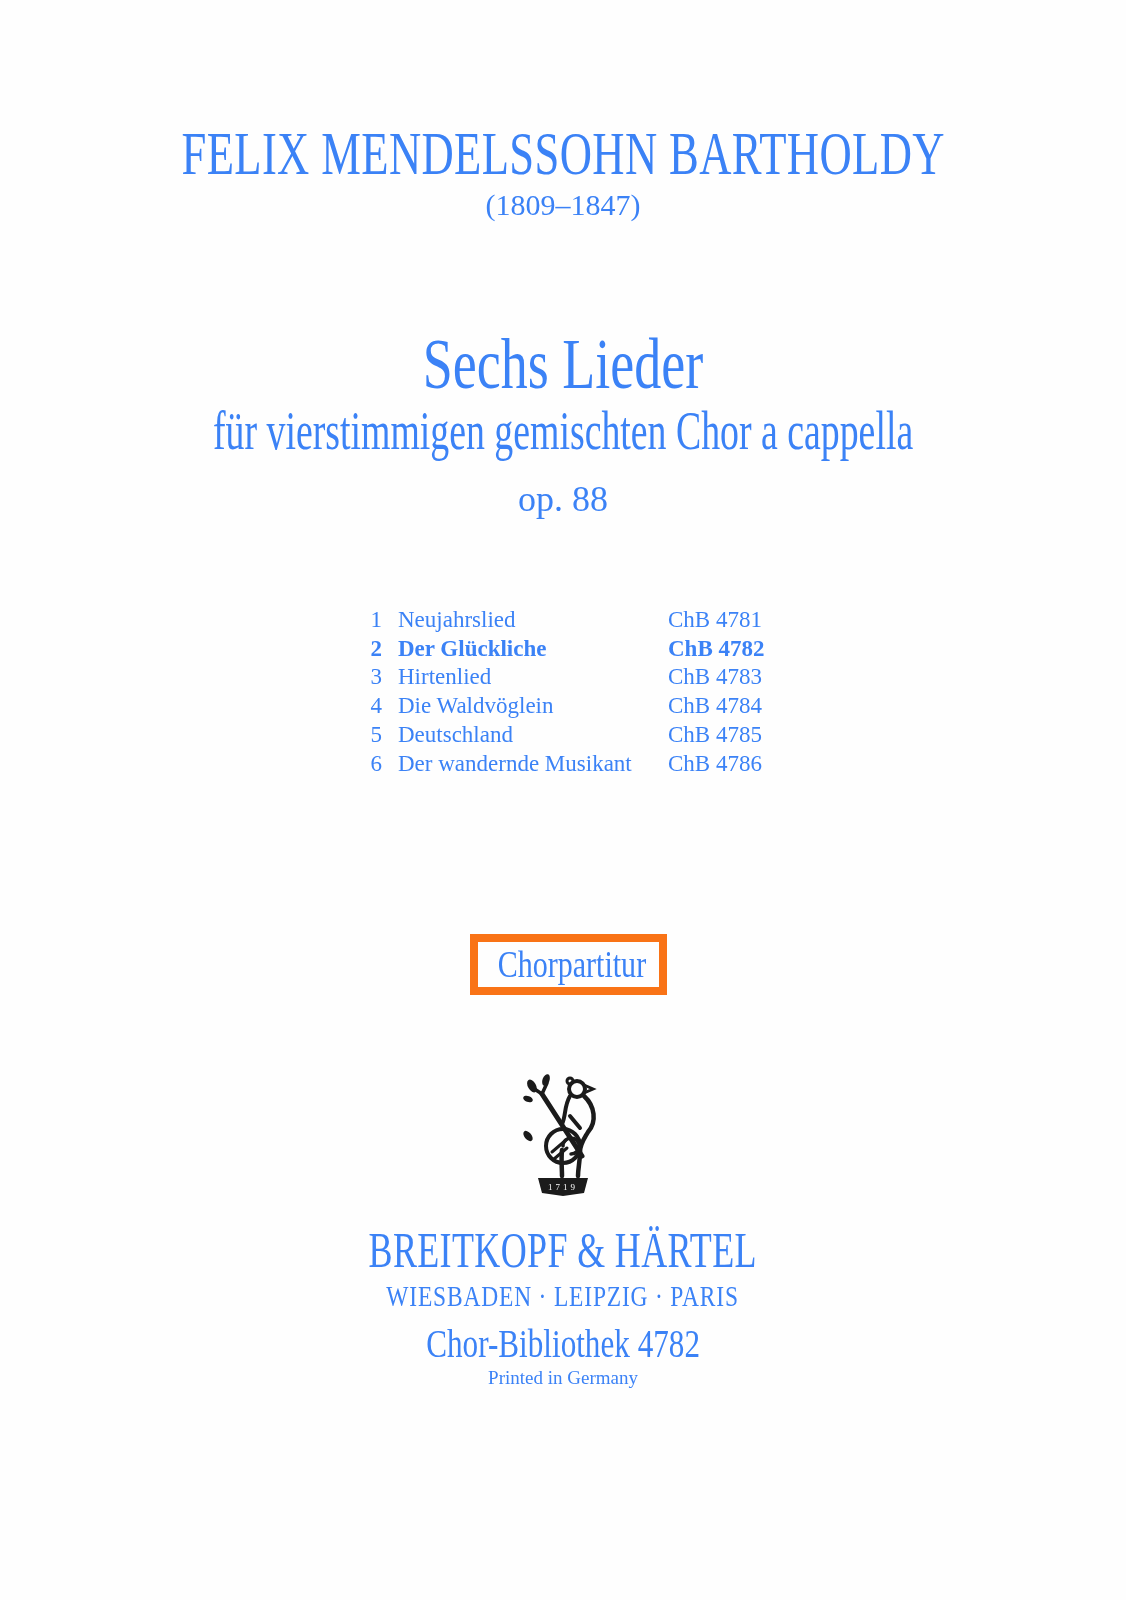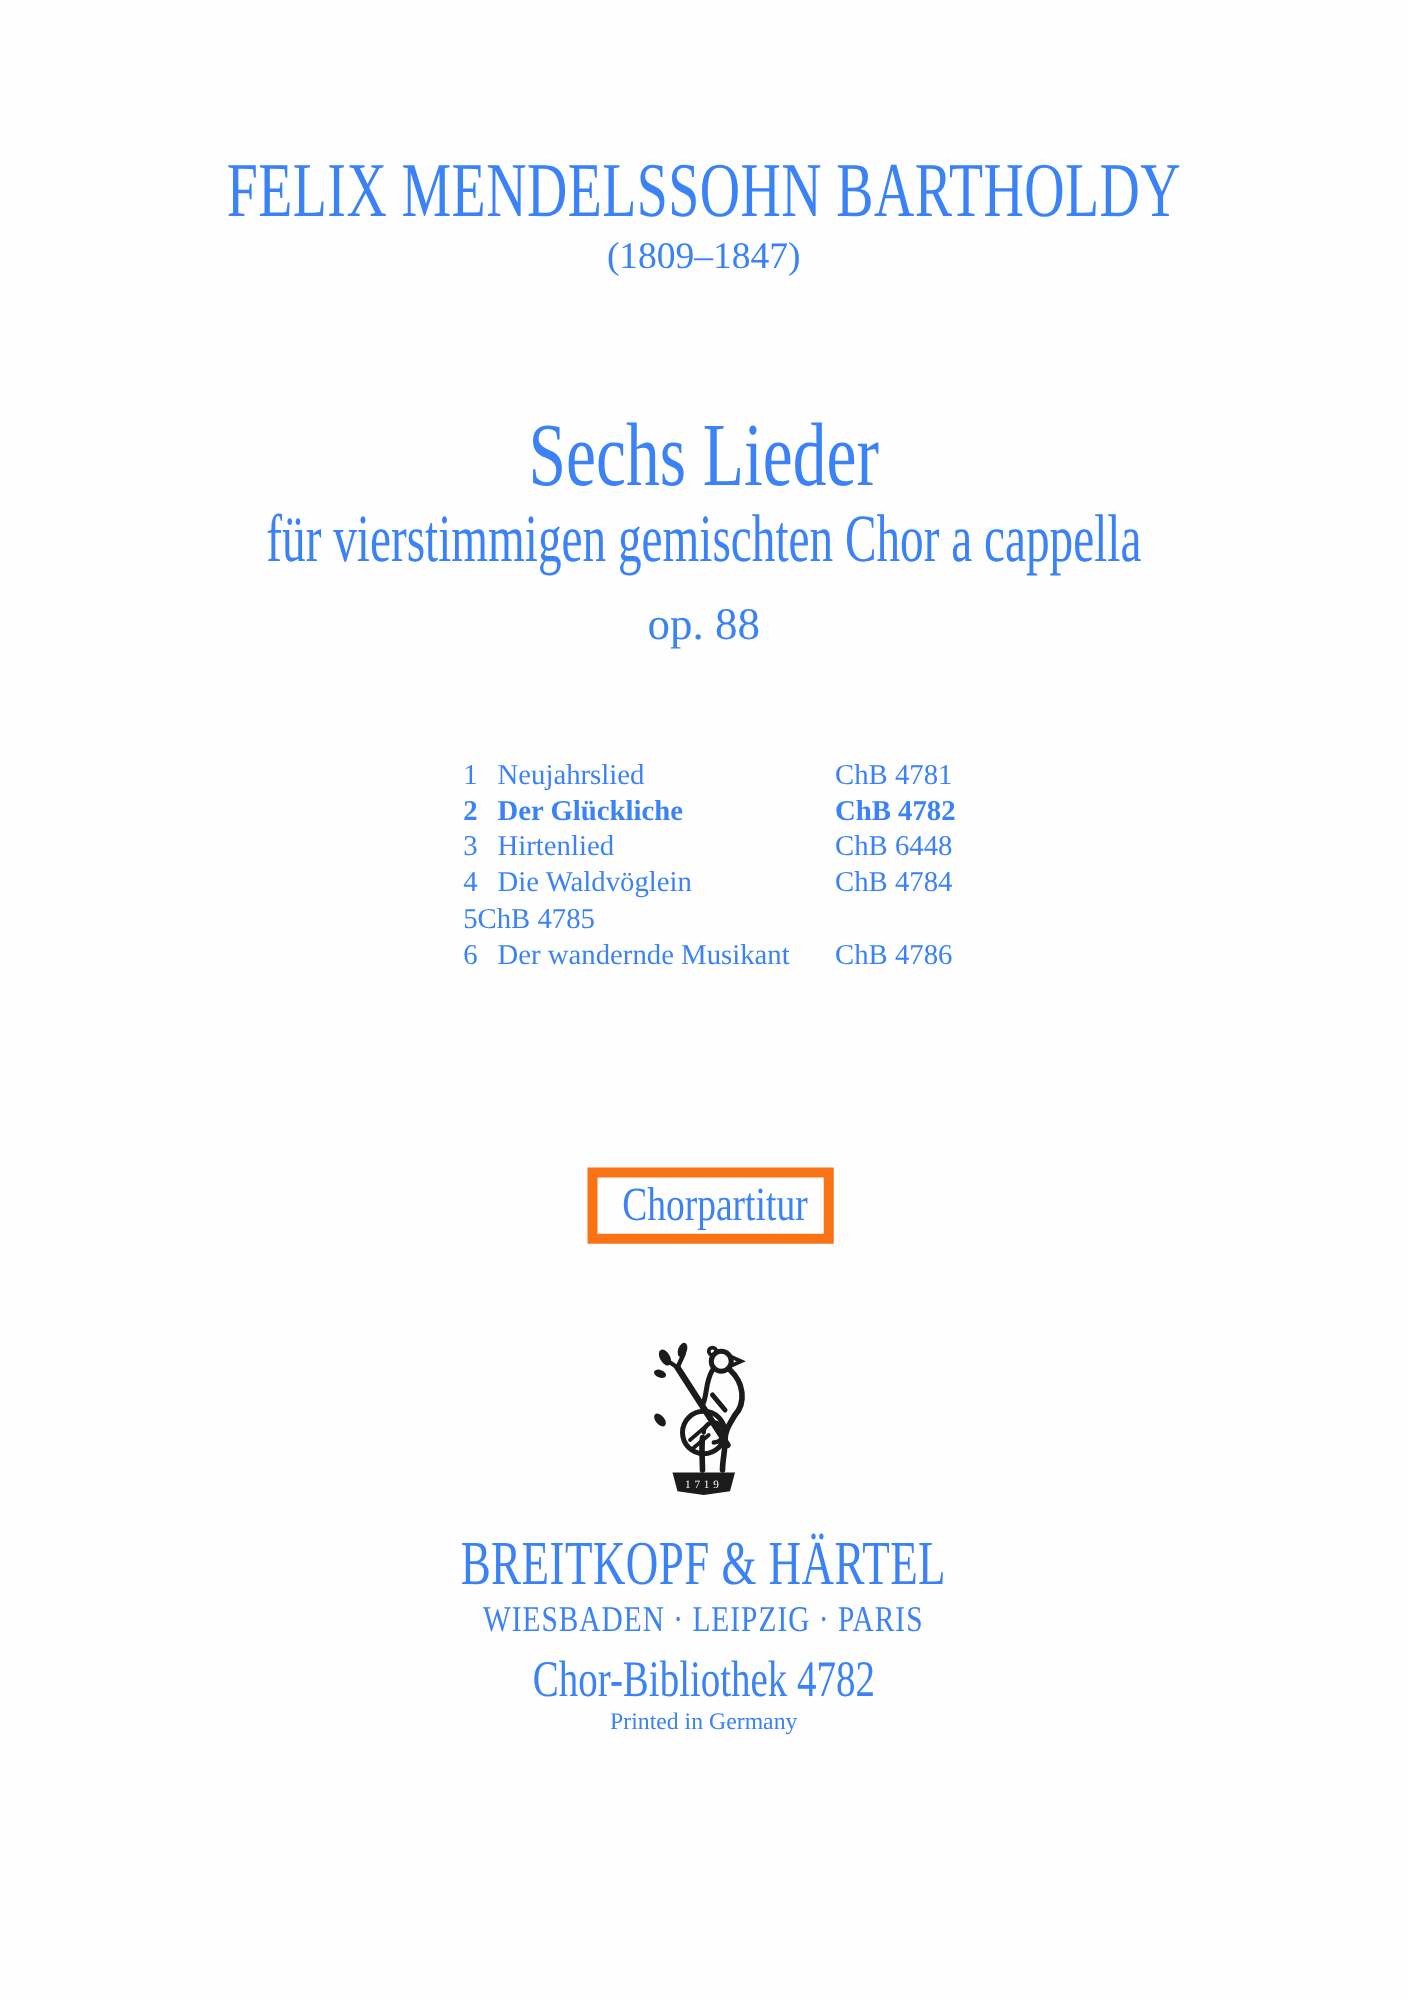--- a/index.html
+++ b/index.html
@@ -76,29 +76,30 @@
       <span class="chb">ChB 4781</span>
     </div>
     <div class="row emph">
       <span class="num">2</span>
       <span class="wtitle">Der Glückliche</span>
       <span class="chb">ChB 4782</span>
     </div>
     <div class="row">
       <span class="num">3</span>
       <span class="wtitle">Hirtenlied</span>
-      <span class="chb">ChB 6448</span>
+      <span class="chb">ChB 4783</span>
     </div>
     <div class="row">
       <span class="num">4</span>
       <span class="wtitle">Die Waldvöglein</span>
       <span class="chb">ChB 4784</span>
     </div>
     <div class="row">
       <span class="num">5</span>
+      <span class="wtitle">Deutschland</span>
       <span class="chb">ChB 4785</span>
     </div>
     <div class="row">
       <span class="num">6</span>
       <span class="wtitle">Der wandernde Musikant</span>
       <span class="chb">ChB 4786</span>
     </div>
   </div>
 
   <div class="editionbox">

